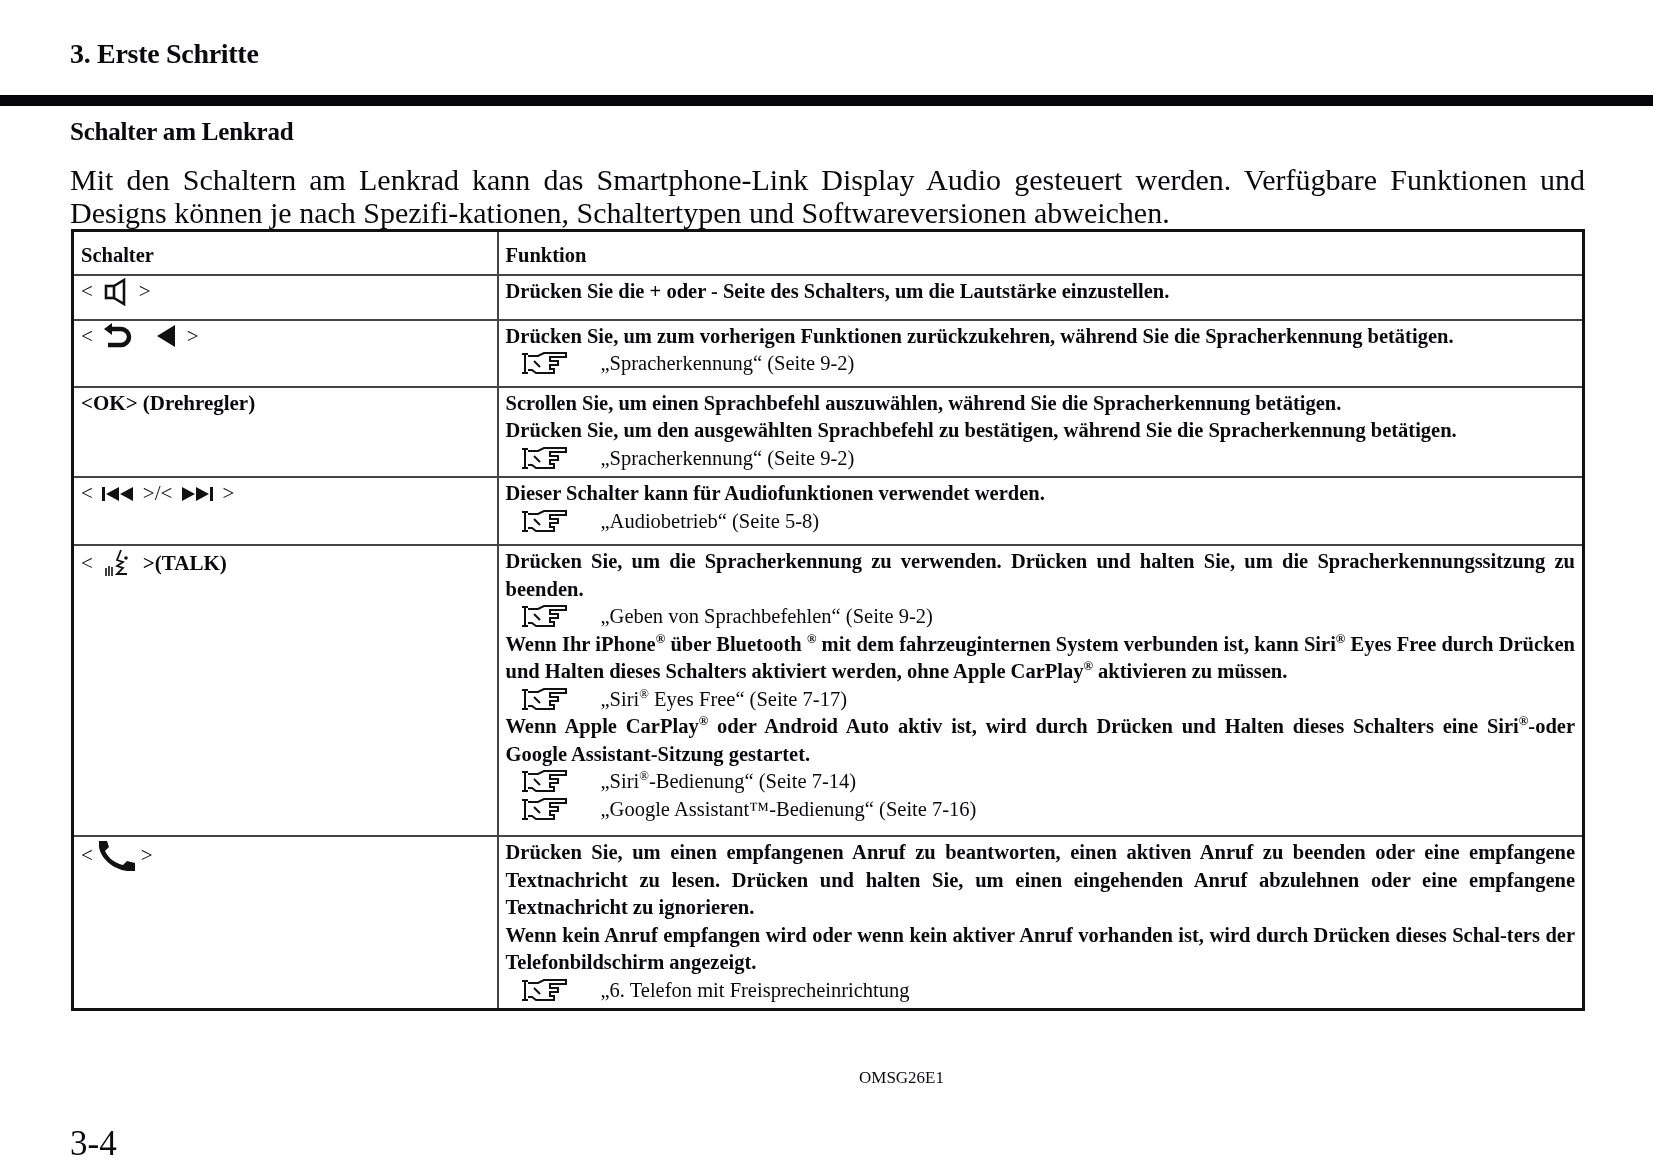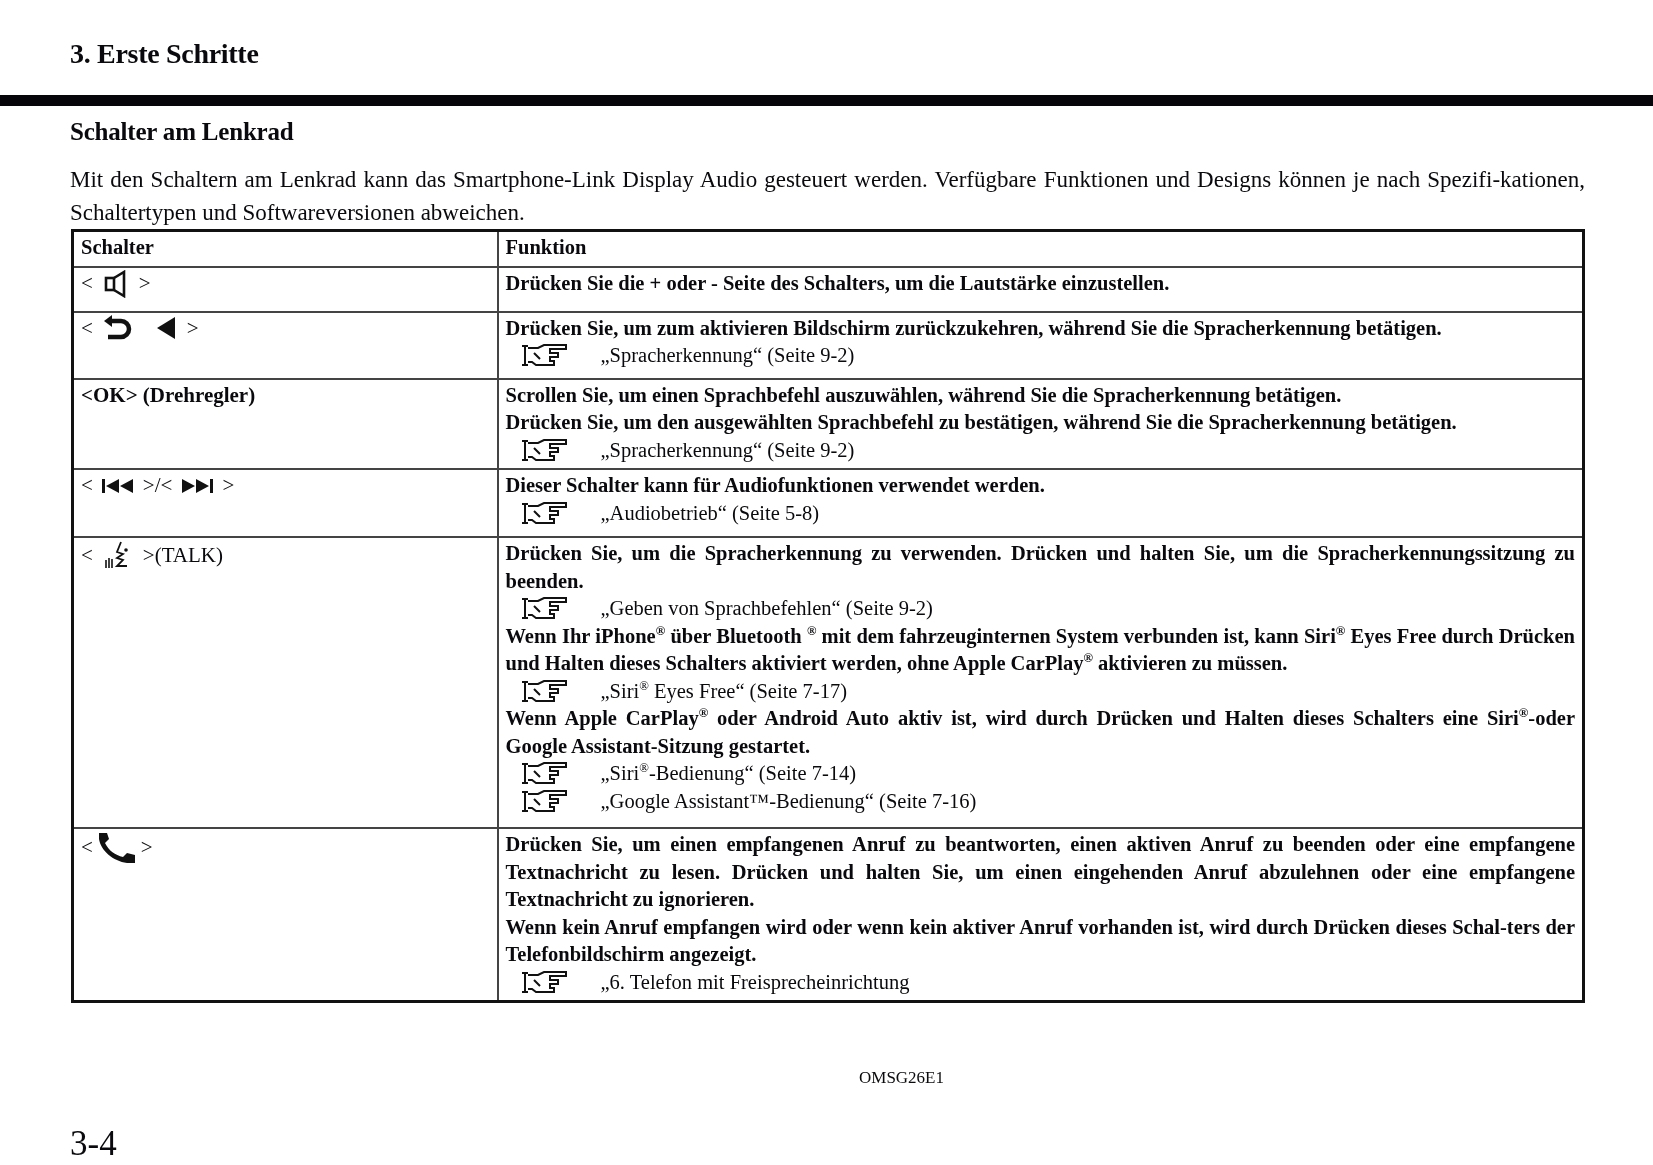--- a/index.html
+++ b/index.html
@@ -1,32 +1,32 @@
 <!DOCTYPE html>
 <html><head>
 <meta charset="utf-8">
 <style>
   html, body { margin:0; padding:0; background:#ffffff; }
   body { width:1653px; height:1165px; position:relative; overflow:hidden;
          font-family:"Liberation Serif", "DejaVu Serif", serif; color:#0a0a0e; }
   .chapter-title { position:absolute; left:70px; top:38px; font-size:28px; font-weight:bold; letter-spacing:-0.3px; }
   .rule { position:absolute; left:0; top:95px; width:1653px; height:11px; background:#05050a; }
   .section-title { position:absolute; left:70px; top:118px; font-size:25px; font-weight:bold; letter-spacing:-0.2px; }
-  .intro { position:absolute; left:70px; top:163px; width:1515px; font-size:23px; line-height:33px; text-align:justify; }
+  .intro { position:absolute; left:70px; top:163px; width:1515px; font-size:30px; line-height:33px; text-align:justify; }
   table.sw { position:absolute; left:71px; top:229px; width:1514px; border-collapse:collapse;
              border:3px solid #111; table-layout:fixed; }
   table.sw td, table.sw th { border:2px solid #444; vertical-align:top; padding:2px 7px 4px 7px;
              font-size:20.5px; line-height:27.5px; text-align:left; }
-  table.sw th { font-weight:bold; padding-top:2px; }
+  table.sw th { font-weight:bold; padding-top:10px; }
   col.c1 { width:425px; }
   .b { font-weight:bold; display:block; text-align:justify; }
   .ref { display:flex; align-items:center; font-weight:normal; padding-left:14px; height:27.5px;gap:21px; }
   .ref svg { width:50px; height:25px; margin-right:10px; flex:none; }
   .sw-cell { font-weight:normal; display:flex; align-items:center; gap:10px; font-size:21px; }
-  .sw-cell .bold { font-weight:normal; }
+  .sw-cell .bold { font-weight:bold; }
   sup { font-size:0.62em; line-height:0; vertical-align:super; }
   .footer-page { position:absolute; left:70px; top:1124px; font-size:35px; }
   .footer-code { position:absolute; left:859px; top:1068px; font-size:17px; }
   .ico { display:inline-flex; align-items:center; }
 </style>
 </head>
 <body>
 
 <div class="chapter-title">3. Erste Schritte</div>
 <div class="rule"></div>
@@ -76,21 +76,21 @@
           </span>
           <span class="ico" style="margin-left:12px">
             <svg width="22" height="24" viewBox="0 0 22 24">
                 <path d="M20 1 L2 12 L20 23 Z" fill="#111"></path>
               </svg>
           </span>
           <span>&gt;</span>
         </div>
       </td>
       <td>
-        <span class="b">Drücken Sie, um zum aktivieren Bildschirm zurückzukehren, während Sie die Spracherkennung betätigen.</span>
+        <span class="b">Drücken Sie, um zum vorherigen Funktionen zurückzukehren, während Sie die Spracherkennung betätigen.</span>
         <div class="ref">
           <svg viewBox="0 0 50 25">
               <path d="M2 3 L8 3 M5 3 L5 22 M2 22 L8 22 M8 5 L18 5 L24 2 L46 2 L46 6 L30 6 L30 10 L38 10 L38 14 L30 14 L30 18 L34 18 L34 22 L16 22 L12 19 L8 19 M14 10 L20 16" fill="none" stroke="#111" stroke-width="2"></path>
             </svg>
           <span>„Spracherkennung“ (Seite 9-2)</span>
         </div>
       </td>
     </tr>
 
     <tr style="height:78px">

